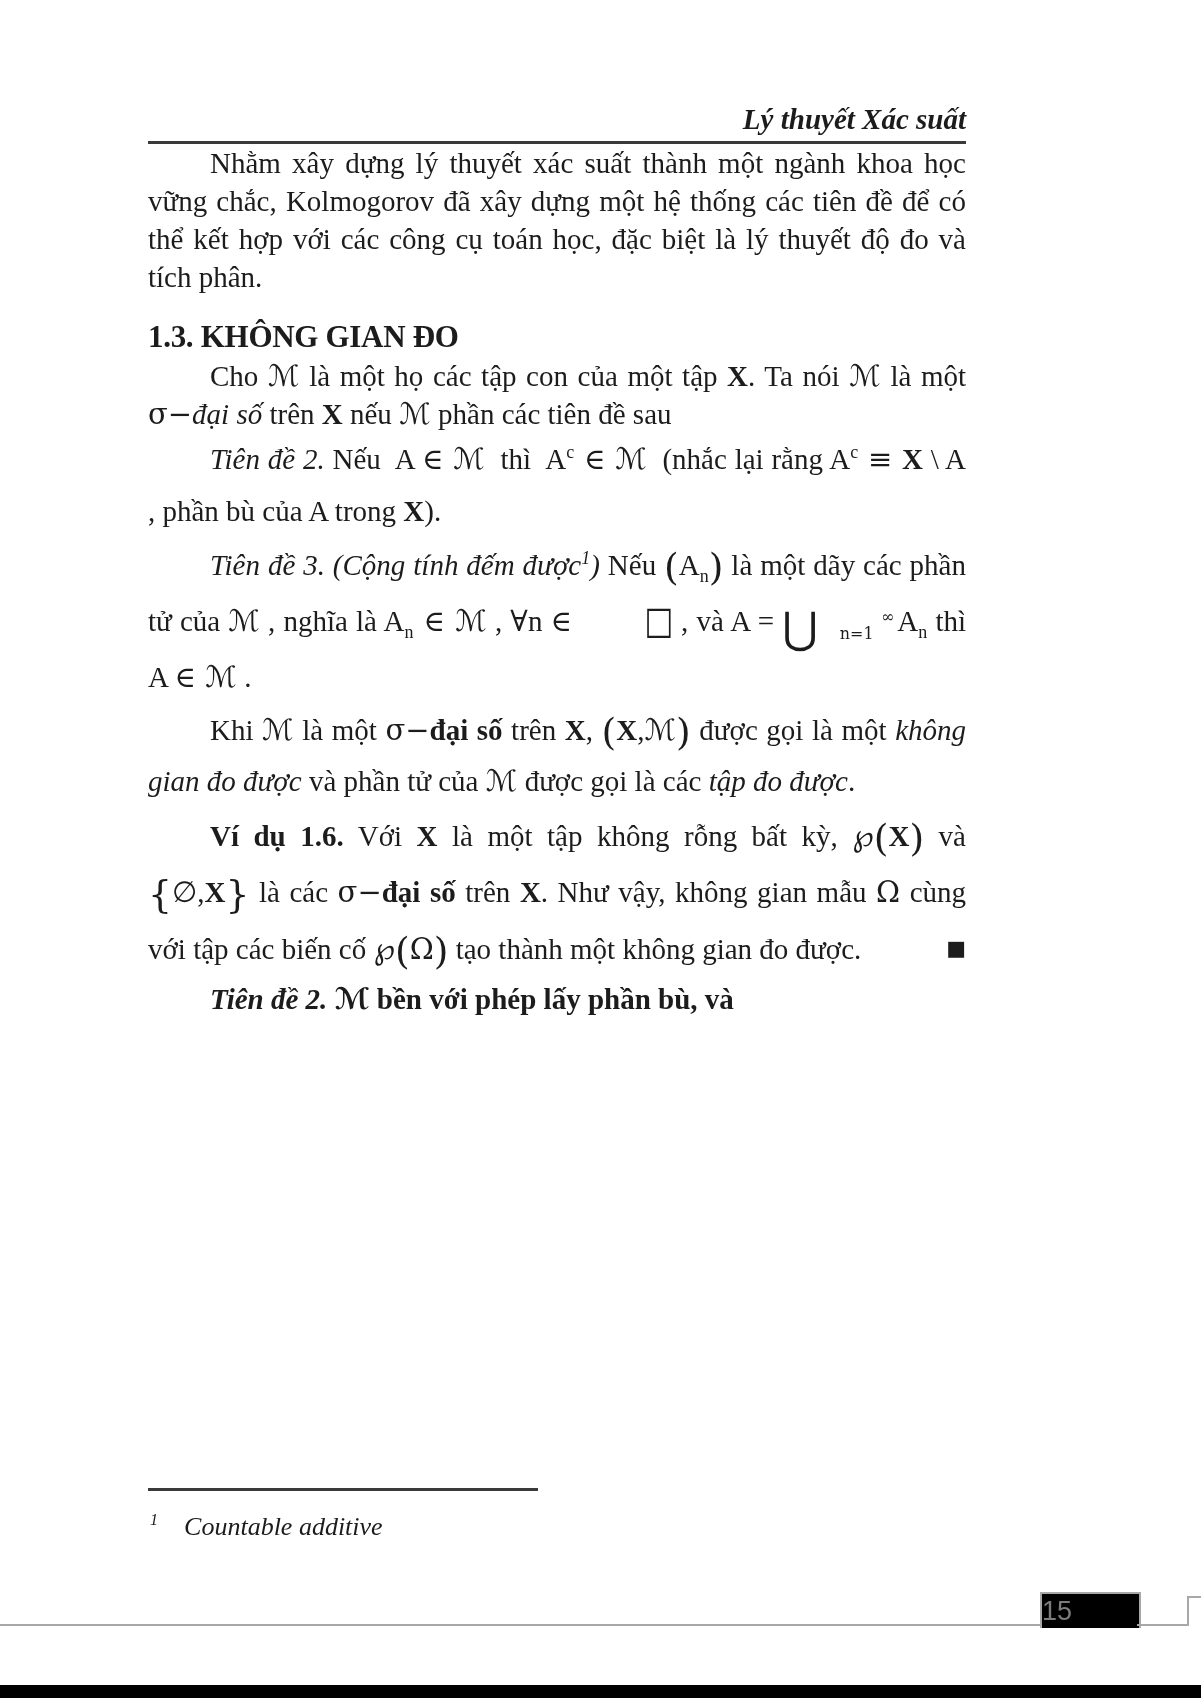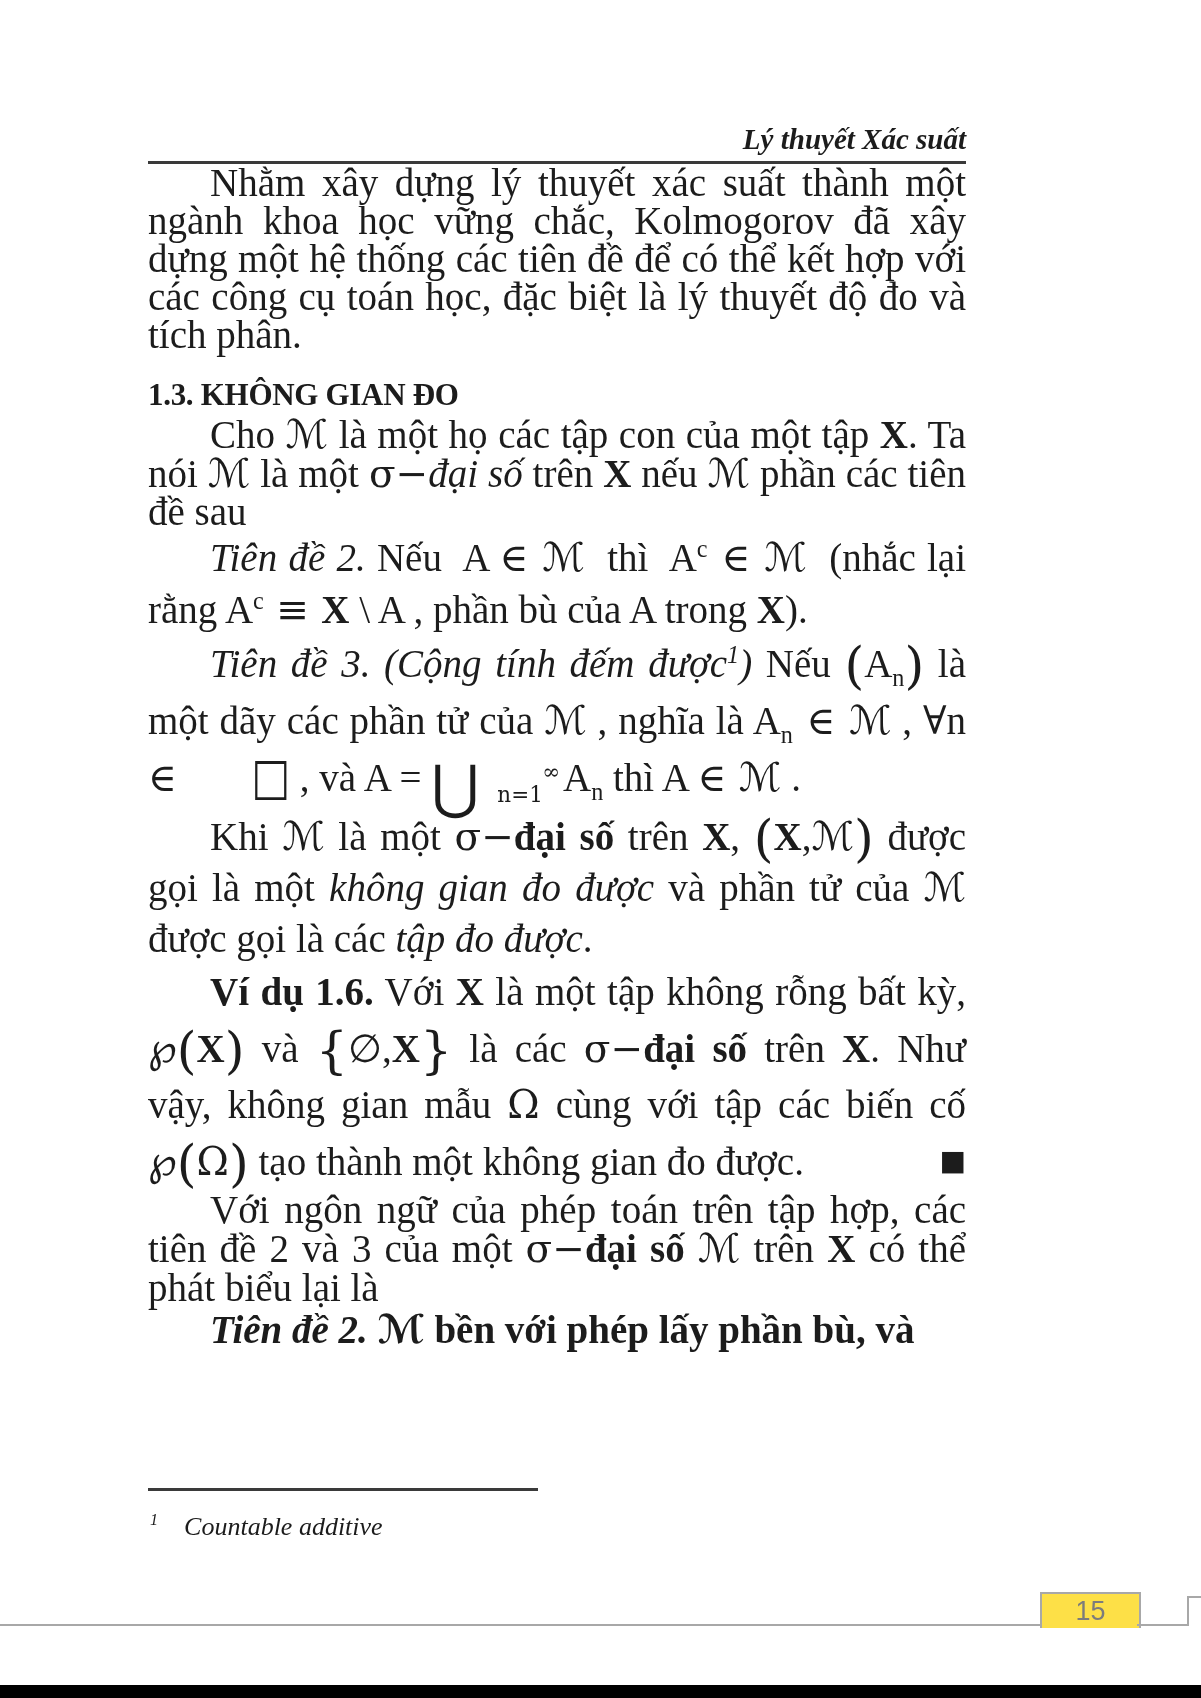--- a/index.html
+++ b/index.html
@@ -5,29 +5,29 @@
   html,body{margin:0;padding:0;background:#ffffff;}
   .page{
     position:relative;
     width:1201px;height:1698px;
     background:#fff;
     overflow:hidden;
     font-family:"Liberation Serif","DejaVu Serif","DejaVu Sans",serif;
     color:var(--text,#1c1c1c);
   }
   .content{
-    position:absolute;left:148px;top:0;width:818px;padding-top:100px;margin-top:20px;
+    position:absolute;left:148px;top:0;width:818px;padding-top:100px;
   }
   .content p,.content h2{margin:0;padding:0;}
   .header-title{
     text-align:right;font-style:italic;font-weight:bold;
     font-size:29px;line-height:38px;
   }
   .header-rule{margin-top:3px;border-bottom:3px solid var(--rule,#3a3a3a);}
-  .para{text-align:justify;text-indent:62px;font-size:39px;}
+  .para{text-align:justify;text-indent:62px;font-size:29px;}
   .p-intro{margin-top:51px;line-height:38px;}
   .section-heading{
     margin-top:21px !important;font-size:31px;line-height:40px;
     font-weight:bold;letter-spacing:-0.3px;text-indent:0;
   }
   .p-cho{margin-top:11px;line-height:38px;}
   .a1{margin-top:17px;line-height:46px;}
   .a2{margin-top:8px;line-height:52px;}
   .a3{margin-top:0;line-height:56px;}
   .p-khi{margin-top:2px;line-height:51px;}
@@ -57,22 +57,22 @@
 
   
   .footer-line{position:absolute;height:0;border-top:2px solid var(--footer-line,#a8a8a8);}
   .seg1{left:0;top:1624px;width:1040px;}
   .seg2{left:1137px;top:1624px;width:50px;}
   .page-tab{
     position:absolute;left:1040px;top:1592px;width:97px;height:34px;
     border-left:2px solid var(--footer-line,#a8a8a8);
     border-top:2px solid var(--footer-line,#a8a8a8);
     border-right:2px solid var(--footer-line,#a8a8a8);
-    background:#fde047;
-    display:flex;align-items:center;justify-content:center;
+    background:#000000;
+    display:flex;align-items:center;
     font-family:"Liberation Sans","DejaVu Sans",sans-serif;
     font-size:27px;color:var(--page-number,#7c7c7c);
   }
   .edge-corner-v{position:absolute;left:1187px;top:1596px;height:30px;border-left:2px solid var(--footer-line,#a8a8a8);}
   .edge-corner-h{position:absolute;left:1187px;top:1596px;width:14px;border-top:2px solid var(--footer-line,#a8a8a8);}
   .bottom-bar{position:absolute;left:0;bottom:0;width:100%;height:13px;background:var(--bottom-bar,#000);}
 </style>
 </head>
 <body>
 
@@ -91,21 +91,20 @@
 
     <p class="para a2"><span class="i">Tiên đề 2.</span><span> Nếu&nbsp; A </span><span class="m">∈ </span><span class="frak">ℳ</span><span>&nbsp; thì&nbsp; A</span><span class="sup">c</span><span class="m"> ∈ </span><span class="frak">ℳ</span><span>&nbsp; (nhắc lại rằng A</span><span class="sup">c</span><span class="m"> ≡ </span><span class="b">X</span><span> \ A , phần bù của A trong </span><span class="b">X</span><span>).</span></p>
 
     <p class="para a3"><span class="i">Tiên đề 3. (Cộng tính đếm được</span><span class="isup">1</span><span class="i">) </span><span>Nếu </span><span class="paren">(</span><span>A</span><span class="sub">n</span><span class="paren">)</span><span> là một dãy các phần tử của </span><span class="frak">ℳ</span><span> , nghĩa là A</span><span class="sub">n</span><span class="m"> ∈ </span><span class="frak">ℳ</span><span> , </span><span class="m">∀</span><span>n </span><span class="m">∈ </span><span class="box">□</span><span> , và A = </span><span class="bigcup">⋃</span><span class="stack">∞
 n=1</span><span>A</span><span class="sub">n</span><span> thì A </span><span class="m">∈ </span><span class="frak">ℳ</span><span> .</span></p>
 
     <p class="para p-khi"><span>Khi </span><span class="frak">ℳ</span><span> là một </span><span class="m">σ−</span><span class="b">đại số</span><span> trên </span><span class="b">X</span><span>, </span><span class="paren">(</span><span class="b">X</span><span>,</span><span class="frak">ℳ</span><span class="paren">)</span><span> được gọi là một </span><span class="i">không gian đo được</span><span> và phần tử của </span><span class="frak">ℳ</span><span> được gọi là các </span><span class="i">tập đo được</span><span>.</span></p>
 
     <p class="para p-vidu"><span class="b">Ví dụ 1.6.</span><span> Với </span><span class="b">X</span><span> là một tập không rỗng bất kỳ, </span><span class="scr">℘</span><span class="paren">(</span><span class="b">X</span><span class="paren">)</span><span> và </span><span class="paren">{</span><span class="m">∅</span><span>,</span><span class="b">X</span><span class="paren">}</span><span> là các </span><span class="m">σ−</span><span class="b">đại số</span><span> trên </span><span class="b">X</span><span>. Như vậy, không gian mẫu </span><span class="m">Ω</span><span> cùng với tập các biến cố </span><span class="scr">℘</span><span class="paren">(</span><span class="m">Ω</span><span class="paren">)</span><span> tạo thành một không gian đo được.</span><span class="qed">■</span></p>
 
-    <p class="para p-ngonngu"><span>Với ngôn ngữ của phép toán trên tập hợp, các tiên đề 2 và 3 của một </span><span class="m">σ−</span><span class="b">đại số</span><span> </span><span class="frak">ℳ</span><span> trên </span><span class="b">X</span><span> có thể phát biểu lại là</span></p>
 
     <p class="para a2b"><span class="i">Tiên đề 2.</span><span> </span><span class="frak">ℳ</span><span> bền với phép lấy phần bù, và</span></p>
   </div>
 
   <div class="footnote-rule"></div>
   <div class="footnote">
     <span class="fn-marker">1</span><span class="fn-text">Countable additive</span>
   </div>
 
   <div class="footer-line seg1"></div>

